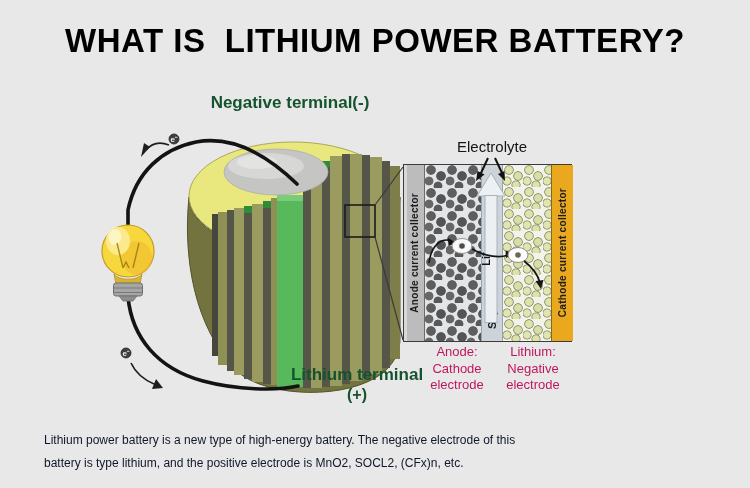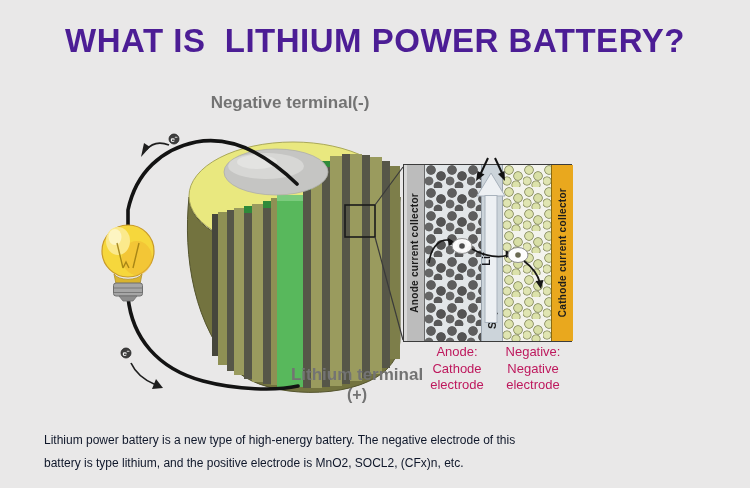--- a/index.html
+++ b/index.html
@@ -1,25 +1,25 @@
 <!DOCTYPE html>
 <html><head>
 <meta charset="utf-8">
 <style>
   html,body{margin:0;padding:0;background:#cfcfcf;font-family:"Liberation Sans",sans-serif;}
   .stage{position:relative;width:750px;height:488px;background:#e9e8e8;overflow:hidden;}
 
   .title{position:absolute;top:22px;left:0;width:750px;text-align:center;margin:0;
-         font-size:33px;font-weight:bold;color:#4c1d95;letter-spacing:.5px;white-space:pre-wrap;}
+         font-size:33px;font-weight:bold;color:#000000;letter-spacing:.5px;white-space:pre-wrap;}
 
   .base-svg,.overlay-svg{position:absolute;left:0;top:0;width:750px;height:488px;}
   .base-svg{z-index:1;}
   .overlay-svg{z-index:3;pointer-events:none;}
 
-  .lbl{position:absolute;color:#737373;text-align:center;z-index:4;}
+  .lbl{position:absolute;color:#14532d;text-align:center;z-index:4;}
   .lbl-neg{left:175px;top:93px;width:230px;font-size:17px;font-weight:bold;}
   .lbl-pos{left:287px;top:365px;width:140px;font-size:17px;font-weight:bold;}
   .lbl-plus{left:287px;top:386px;width:140px;font-size:16px;font-weight:bold;}
   .lbl-electrolyte{left:432px;top:138px;width:120px;font-size:15px;color:#141414;}
 
   .exploded{position:absolute;left:403px;top:164px;width:169px;height:178px;z-index:2;
             border:1px solid #3c3c3c;box-sizing:border-box;background:#dfe3e6;}
   .col{position:absolute;top:0;height:100%;box-sizing:border-box;}
   .anode-strip{left:0;width:21px;background:#bcbcbc;border-right:1px solid #6a6a6a;
                background-image:linear-gradient(90deg,#d8d8d8 0 3px,rgba(0,0,0,0) 3px);}
@@ -178,30 +178,31 @@
     </g>
     <g>
       <ellipse cx="518" cy="255" rx="10" ry="7.5" fill="#fdfdfd" stroke="#8f8f8f" stroke-width="1"></ellipse>
       <circle cx="518" cy="255" r="2.8" fill="#6a6a52"></circle>
       <path d="M524,261 C532,267 538,275 540,283" stroke="#151515" stroke-width="1.7" fill="none"></path>
       <polygon points="541,289 535.5,281 543.5,280" fill="#151515"></polygon>
     </g>
   </svg>
 
   <div class="lbl lbl-neg">Negative terminal(-)</div>
+  <div class="lbl lbl-electrolyte">Electrolyte</div>
   <div class="lbl lbl-pos">Lithium terminal</div>
   <div class="lbl lbl-plus">(+)</div>
 
   <div class="caption cap-anode">
     <div>Anode:</div>
     <div>Cathode</div>
     <div>electrode</div>
   </div>
   <div class="caption cap-cathode">
-    <div>Negative:</div>
+    <div>Lithium:</div>
     <div>Negative</div>
     <div>electrode</div>
   </div>
 
   <div class="description">
     <div>Lithium power battery is a new type of high-energy battery. The negative electrode of this</div>
     <div>battery is type lithium, and the positive electrode is MnO2, SOCL2, (CFx)n, etc.</div>
   </div>
 
 </div>

